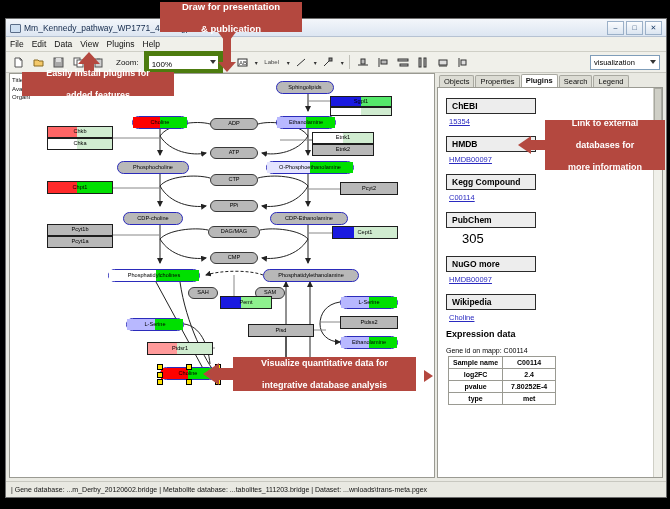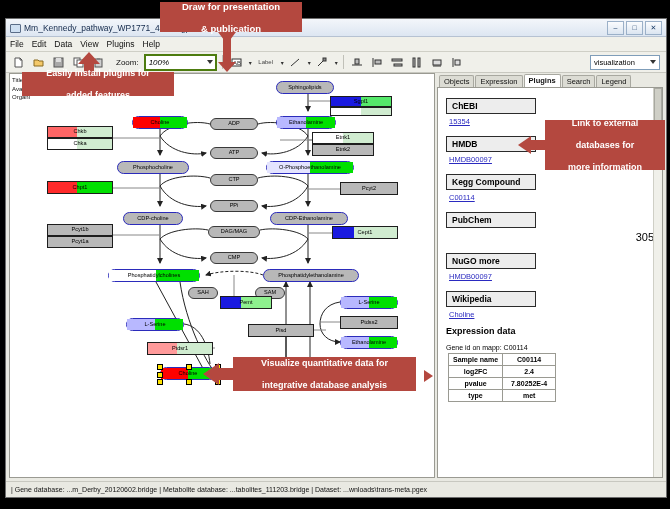--- a/index.html
+++ b/index.html
@@ -22,22 +22,22 @@
   .menubar{height:14px;background:#f0f0ea;border-bottom:1px solid #cfcfc6;display:flex;align-items:center;
            padding-left:4px;gap:8px;}
   .menubar span{font-size:8.5px;color:#111;}
 
   .toolbar{height:20px;background:#f0f0ea;border-bottom:1px solid #c8c8c0;display:flex;align-items:center;
            padding-left:4px;gap:3px;position:relative;}
   .tbi{width:15px;height:15px;border:1px solid transparent;display:flex;align-items:center;justify-content:center;
        font-size:9px;color:#3a3a3a;}
   .tbi svg{display:block;}
   .zoomlbl{font-size:8px;color:#111;margin-left:6px;margin-right:2px;}
-  .zoombox{width:66px;height:13px;border:2px solid #4d7c0f;background:#fff;font-size:8px;color:#000;
-           display:flex;align-items:center;padding-left:3px;position:relative;font-style:italic;}
+  .zoombox{width:66px;height:13px;border:5px solid #4d7c0f;background:#fff;font-size:8px;color:#000;
+           display:flex;align-items:flex-end;padding-left:3px;position:relative;}
   .zoombox .arrow{position:absolute;right:2px;top:4px;border-left:3px solid transparent;border-right:3px solid transparent;
            border-top:4px solid #333;}
   .sep{width:1px;height:14px;background:#c0c0b8;margin:0 2px;}
   .dd{font-size:6px;color:#333;margin-left:1px;}
   .visbox{width:65px;height:13px;border:1px solid #7f9db9;background:#fff;font-size:7.5px;color:#000;
           display:flex;align-items:center;padding-left:3px;position:relative;margin-left:auto;margin-right:6px;}
   .visbox .arrow{position:absolute;right:3px;top:4px;border-left:3px solid transparent;border-right:3px solid transparent;
           border-top:4px solid #333;}
 
   
@@ -62,21 +62,21 @@
 
   
   .tabsrow{display:flex;height:14px;align-items:flex-end;padding-left:2px;background:#e9e9e2;}
   .tab{font-size:7.5px;color:#111;border:1px solid #a8a8a0;border-bottom:none;background:#dcdcd4;
        padding:1px 4px 1px 4px;margin-right:1px;border-radius:2px 2px 0 0;margin-top:37px;}
   .tab.sel{background:#fff;padding-bottom:2px;font-weight:bold;}
   .backpage{flex:1;background:#fff;border:1px solid #9a9a92;margin-top:0;padding:7px 8px;overflow:hidden;position:relative;}
   .dbhdr{display:inline-block;min-width:78px;border:1px solid #2b2b2b;background:#ededed;font-weight:bold;
          font-size:8.5px;color:#000;padding:2px 5px;margin-bottom:3px;}
   .dblink{font-size:7.5px;color:#2a2ac0;text-decoration:underline;margin:0 0 7px 3px;display:block;}
-  .dbplain{font-size:11px;color:#000;margin:0 0 7px 4px;display:block;text-align:right;}
+  .dbplain{font-size:13px;color:#000;margin:0 0 7px 16px;display:block;}
   .exphdr{font-size:9px;font-weight:bold;color:#000;margin:4px 0 8px 0;}
   .geneid{font-size:7px;color:#000;margin-bottom:2px;}
   table.expr{border-collapse:collapse;font-size:7px;color:#000;margin-left:2px;}
   table.expr td{border:1px solid #9a9a92;padding:2px 4px;text-align:center;font-weight:bold;min-width:44px;}
   .scroll-v{position:absolute;right:0;top:0;bottom:0;width:8px;background:#f0f0ea;border-left:1px solid #cfcfc6;}
   .thumb{position:absolute;background:#cfcfc6;border:1px solid #a8a8a0;}
 
   
   .statusbar{position:absolute;left:0;right:0;bottom:0;height:15px;background:#e9e9e2;border-top:1px solid #c8c8c0;
              display:flex;align-items:center;}
@@ -445,21 +445,21 @@
                 <span class="lbl">Ptdss2</span>
               </div>
             </div>
         </div>
 
       </div>
 
       <div class="rightpane">
         <div class="tabsrow">
           <div class="tab">Objects</div>
-          <div class="tab">Expression</div>
+          <div class="tab">Properties</div>
           <div class="tab sel">Plugins</div>
           <div class="tab">Search</div>
           <div class="tab">Legend</div>
         </div>
 
         <div class="backpage">
           <div class="dbhdr">ChEBI</div>
           <a class="dblink" href="#">15354</a>
 
           <div class="dbhdr">HMDB</div>

